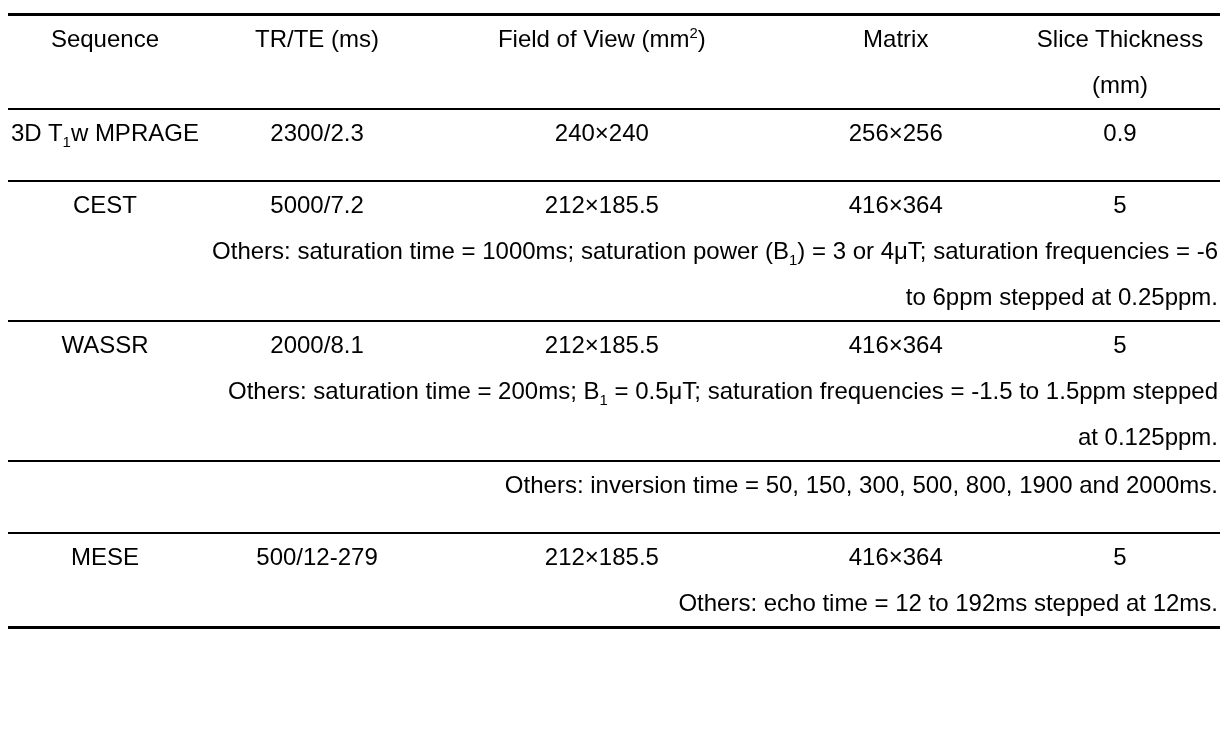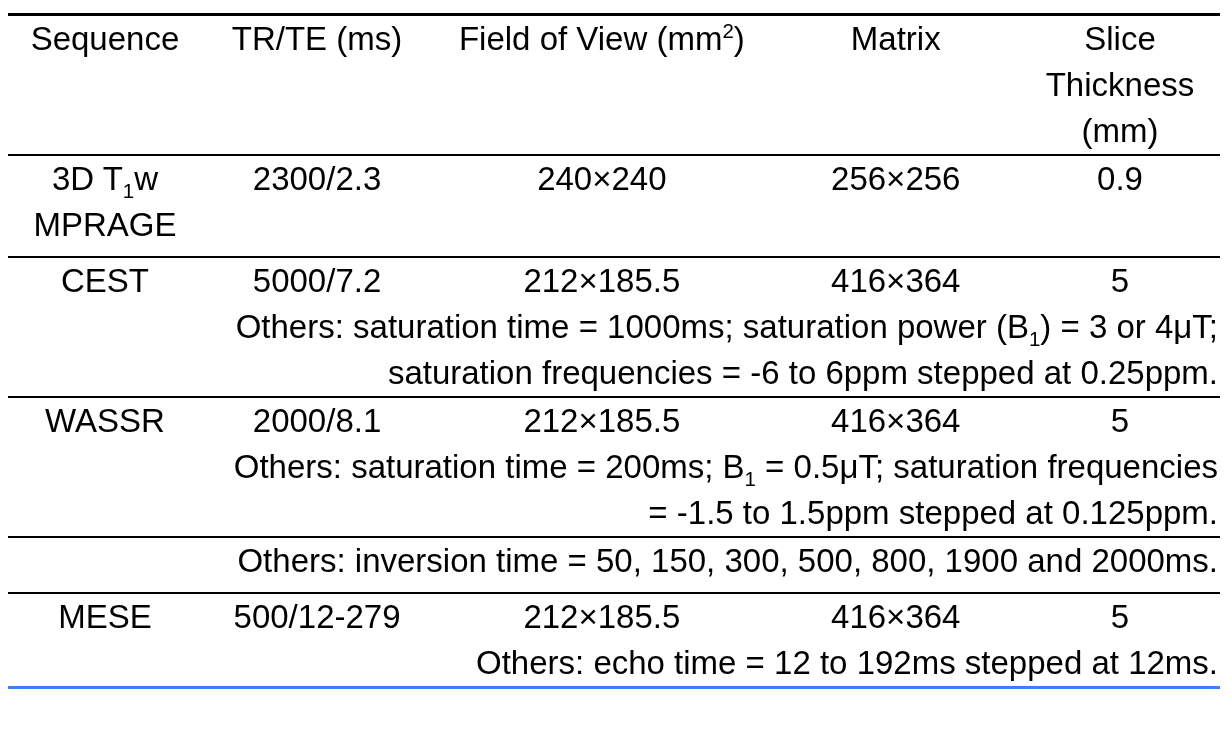--- a/index.html
+++ b/index.html
@@ -14,40 +14,40 @@
     width: 1228px;
     height: 735px;
     background: #ffffff;
     overflow: hidden;
   }
   table.params {
     border-collapse: collapse;
     table-layout: fixed;
     width: 1212px;
     margin: 13px 8px 0 8px;
-    font-size: 33px;
+    font-size: 24px;
     line-height: 46px;
   }
   col.c-seq   { width: 16%; }
   col.c-trte  { width: 19%; }
   col.c-fov   { width: 28%; }
   col.c-mat   { width: 20.5%; }
   col.c-slice { width: 16.5%; }
 
   thead { border-top: 3px solid #000; border-bottom: 2.5px solid #000; }
   tbody { border-bottom: 2.5px solid #000; }
-  tbody.last { border-bottom: 3px solid #3b82f6; }
+  tbody.last { border-bottom: 3px solid #000000; }
 
   th, td {
     font-weight: normal;
     text-align: center;
     vertical-align: top;
     padding: 0;
   }
-  td.pad-bottom { padding-bottom: 8px; }
+  td.pad-bottom { padding-bottom: 24px; }
   td.others-cell {
     text-align: right;
     padding-left: 6px;
     padding-right: 2px;
   }
   sub, sup {
     font-size: 0.62em;
     line-height: 0;
   }
 </style>

